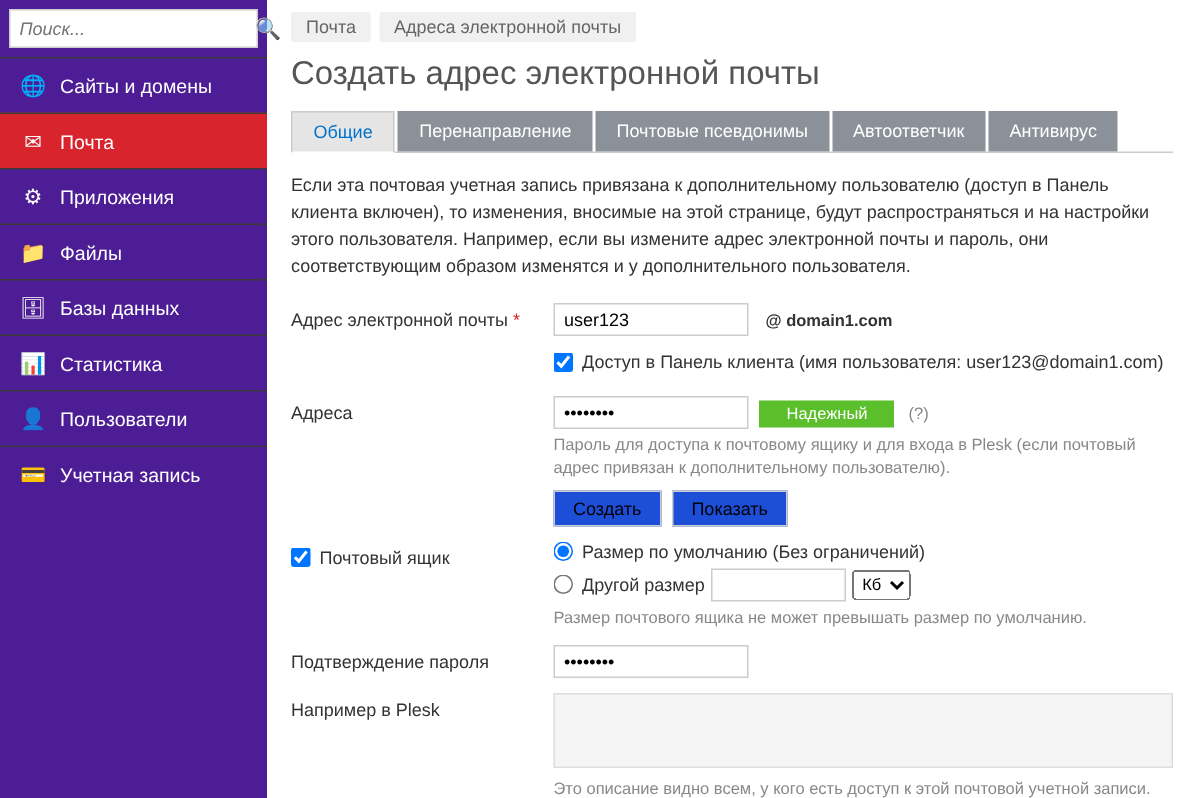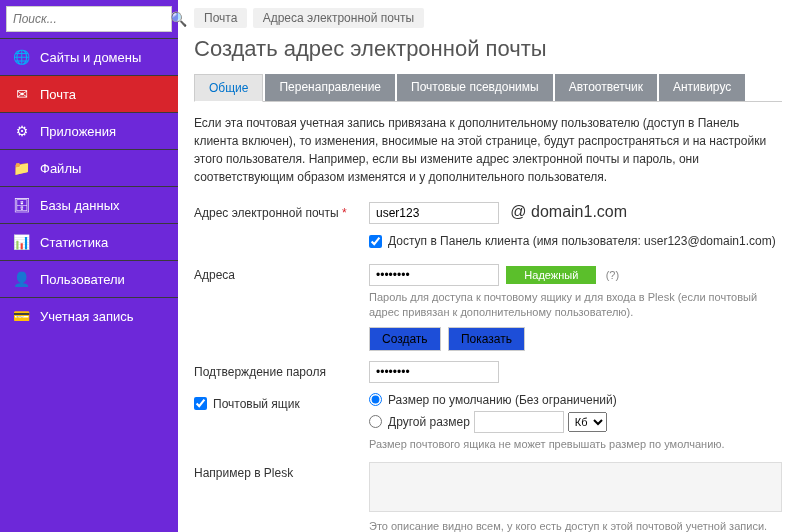--- a/index.html
+++ b/index.html
@@ -1,18 +1,18 @@
 <!DOCTYPE html>
 <html><head>
 <meta charset="utf-8">
 <style>
 * { box-sizing: border-box; margin: 0; padding: 0; font-family: -apple-system, BlinkMacSystemFont, "Segoe UI", Arial, sans-serif; }
 body { background: #fff; color: #333; font-size: 13px; width: 798px; height: 532px; overflow: hidden; }
 .layout { display: flex; height: 100%; }
-.sidebar { width: 178px; background: #6d28d9; flex-shrink: 0; }
+.sidebar { width: 178px; background: #4c1d95; flex-shrink: 0; }
 .search-box { background: #fff; margin: 6px; padding: 4px 6px; display: flex; align-items: center; border: 1px solid #ccc; }
 .search-box input { border: none; outline: none; flex: 1; font-size: 12px; color: #555; font-style: italic; }
 .search-box span { color: #888; font-size: 14px; }
 .nav-item { display: flex; align-items: center; padding: 10px 14px; color: #fff; cursor: pointer; border-top: 1px solid #3a3a3a; font-size: 13px; }
 .nav-item:first-of-type { border-top: none; }
 .nav-item.active { background: #d8242c; }
 .nav-item .ico { width: 16px; height: 16px; margin-right: 10px; display: inline-flex; align-items: center; justify-content: center; color: #fff; font-size: 14px; }
 .main { flex: 1; padding: 8px 16px 16px 16px; overflow-y: auto; }
 .breadcrumb { font-size: 12px; color: #666; margin-bottom: 8px; }
 .breadcrumb .crumb { background: #f0f0f0; padding: 3px 10px; border-radius: 2px; display: inline-block; margin-right: 2px; }
@@ -25,21 +25,21 @@
 .form-label { width: 175px; flex-shrink: 0; font-size: 12px; padding-top: 4px; }
 .form-label .req { color: #d8242c; }
 .form-control { flex: 1; font-size: 12px; }
 .form-control input[type=text], .form-control input[type=password] { border: 1px solid #ccc; padding: 3px 6px; font-size: 12px; width: 130px; }
 .form-control .hint { color: #888; font-size: 11px; margin-top: 4px; line-height: 1.4; }
 .btn { border: 1px solid #ccc; background: #1d4ed8; padding: 4px 12px; cursor: pointer; font-size: 12px; margin-right: 4px; }
 .strength { display: inline-block; background: #5bbf2b; color: #fff; padding: 3px 18px; font-size: 11px; margin-left: 4px; }
 .q-mark { color: #888; font-size: 11px; margin-left: 6px; }
 .checkbox-row { display: flex; align-items: center; margin-bottom: 6px; font-size: 12px; }
 .checkbox-row input { margin-right: 6px; }
-.suffix { margin-left: 8px; font-weight: normal; font-size: 16px; }
+.suffix { margin-left: 8px; font-weight: bold; font-size: 11px; }
 .radio-row { display: flex; align-items: center; margin-bottom: 4px; font-size: 12px; }
 .radio-row input[type=radio] { margin-right: 6px; }
 .radio-row input[type=text] { width: 90px; margin: 0 4px; }
 .radio-row select { font-size: 11px; padding: 2px; }
 textarea { width: 100%; height: 50px; border: 1px solid #ddd; background: #f5f5f5; resize: none; }
 </style>
 </head>
 <body>
 
 <div class="layout">
@@ -125,27 +125,20 @@
         <span class="q-mark">(?)</span>
         <div class="hint">Пароль для доступа к почтовому ящику и для входа в Plesk (если почтовый адрес привязан к дополнительному пользователю).</div>
         <div style="margin-top:6px;">
           <button class="btn">Создать</button>
           <button class="btn">Показать</button>
         </div>
       </div>
     </div>
 
     <div class="form-row">
-      <div class="form-label">Подтверждение пароля</div>
-      <div class="form-control">
-        <input type="password" value="••••••••" style="">
-      </div>
-    </div>
-
-    <div class="form-row">
       <div class="form-label">
         <div class="checkbox-row">
           <input type="checkbox" checked="" style="">
           <span>Почтовый ящик</span>
         </div>
       </div>
       <div class="form-control">
         <div class="radio-row">
           <input type="radio" name="size" checked="" style="">
           <span>Размер по умолчанию (Без ограничений)</span>
@@ -154,20 +147,27 @@
           <input type="radio" name="size" style="">
           <span>Другой размер</span>
           <input type="text" style="">
           <select><option>Кб</option></select>
         </div>
         <div class="hint">Размер почтового ящика не может превышать размер по умолчанию.</div>
       </div>
     </div>
 
     <div class="form-row">
+      <div class="form-label">Подтверждение пароля</div>
+      <div class="form-control">
+        <input type="password" value="••••••••" style="">
+      </div>
+    </div>
+
+    <div class="form-row">
       <div class="form-label">Например в Plesk</div>
       <div class="form-control">
         <textarea style=""></textarea>
         <div class="hint">Это описание видно всем, у кого есть доступ к этой почтовой учетной записи.</div>
       </div>
     </div>
 
   </div>
 </div>
 

